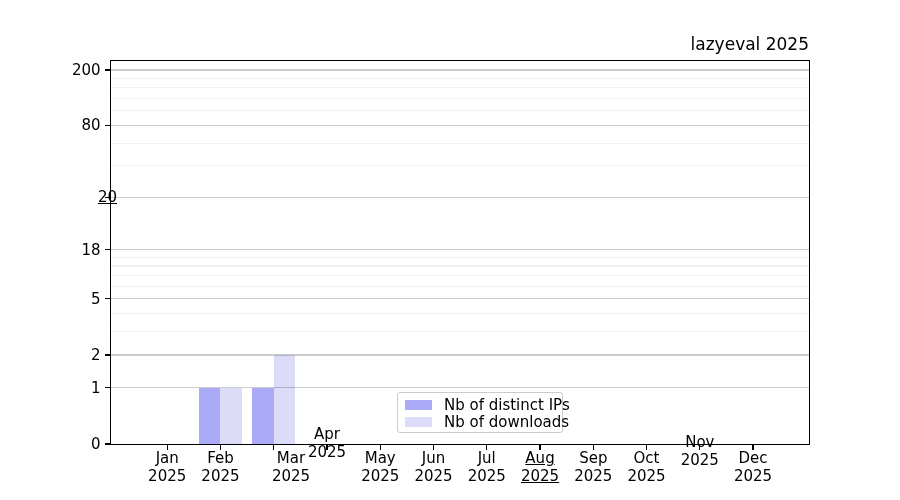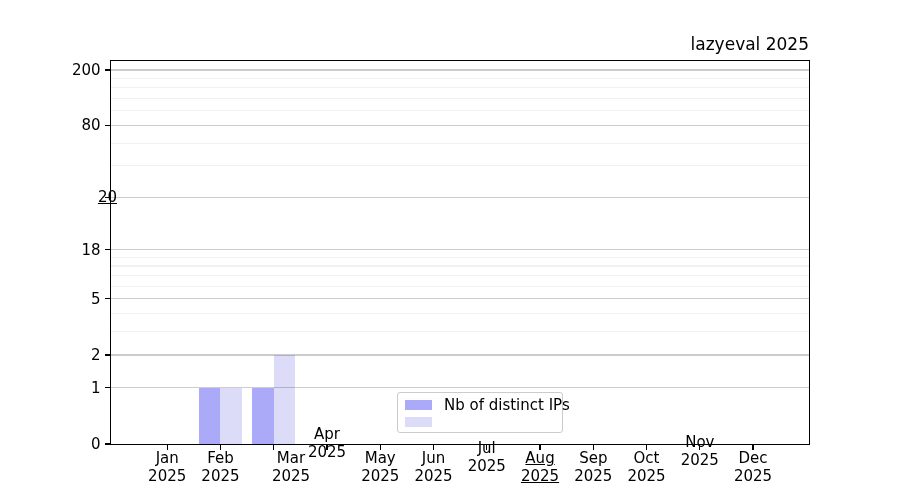--- a/index.html
+++ b/index.html
@@ -135,35 +135,36 @@
       <div class="xtick-label" style="left: 188.46px; top: 450px;">Feb<div>2025</div></div>
       <div class="tickmark" style="left: 273.12px; top: 445.4px; width: 1.2px; height: 4.5px;"></div>
       <div class="xtick-label" style="left: 259px; top: 450px;">Mar<div>2025</div></div>
       <div class="tickmark" style="left: 326.38px; top: 445.4px; width: 1.2px; height: 4.5px;"></div>
       <div class="xtick-label" style="left: 294.98px; top: 426px;">Apr<div>2025</div></div>
       <div class="tickmark" style="left: 379.64px; top: 445.4px; width: 1.2px; height: 4.5px;"></div>
       <div class="xtick-label" style="left: 348.24px; top: 450px;">May<div>2025</div></div>
       <div class="tickmark" style="left: 432.9px; top: 445.4px; width: 1.2px; height: 4.5px;"></div>
       <div class="xtick-label" style="left: 401.5px; top: 450px;">Jun<div>2025</div></div>
       <div class="tickmark" style="left: 486.16px; top: 445.4px; width: 1.2px; height: 4.5px;"></div>
-      <div class="xtick-label" style="left: 454.76px; top: 440px;">Jul<div>2025</div></div>
+      <div class="xtick-label" style="left: 454.76px; top: 450px;">Jul<div>2025</div></div>
       <div class="tickmark" style="left: 539.42px; top: 445.4px; width: 1.2px; height: 4.5px;"></div>
       <div class="xtick-label" style="left: 508.02px; top: 450px; text-decoration: underline;">Aug<div>2025</div></div>
       <div class="tickmark" style="left: 592.68px; top: 445.4px; width: 1.2px; height: 4.5px;"></div>
       <div class="xtick-label" style="left: 561.28px; top: 450px;">Sep<div>2025</div></div>
       <div class="tickmark" style="left: 645.94px; top: 445.4px; width: 1.2px; height: 4.5px;"></div>
       <div class="xtick-label" style="left: 614.54px; top: 450px;">Oct<div>2025</div></div>
       <div class="tickmark" style="left: 699.2px; top: 445.4px; width: 1.2px; height: 4.5px;"></div>
       <div class="xtick-label" style="left: 667.8px; top: 434px;">Nov<div>2025</div></div>
       <div class="tickmark" style="left: 752.46px; top: 445.4px; width: 1.2px; height: 4.5px;"></div>
       <div class="xtick-label" style="left: 721.06px; top: 450px;">Dec<div>2025</div></div>
     </div>
 
   <div class="legend">
     <div class="legend-row">
       <span class="legend-swatch" style="background: rgb(170, 170, 248);"></span>
       <span class="legend-label">Nb of distinct IPs</span>
     </div>
     <div class="legend-row">
       <span class="legend-swatch" style="background: rgb(220, 220, 248);"></span>
+      <span class="legend-label">Nb of downloads</span>
     </div>
   </div>
 </div>
 
 </body></html>

